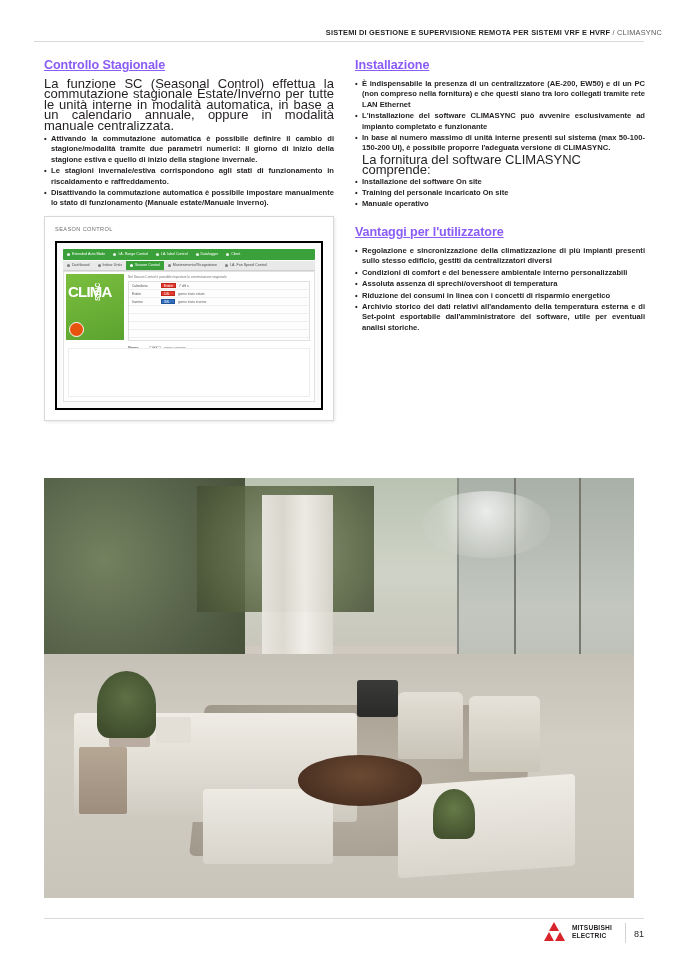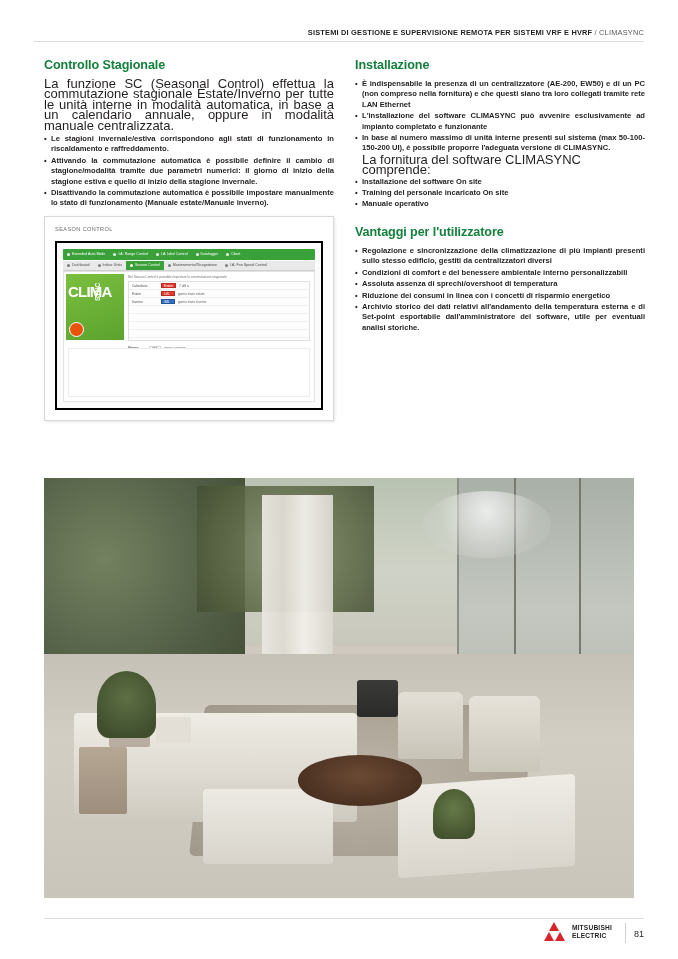--- a/index.html
+++ b/index.html
@@ -12,21 +12,21 @@
     font-family: "Liberation Sans", sans-serif;
     color: #231f20;
     position: relative;
     overflow: hidden;
   }
 
   
   .header {
     position: absolute;
     top: 28px; left: 0; right: 0;
-    padding: 0 34px;
+    padding: 0 16px;
     text-align: right;
     font-size: 7.4px;
     letter-spacing: 0.2px;
   }
   .header .hdr-bold {
     font-weight: bold;
     color: #231f20;
   }
   .header .hdr-light {
     font-weight: normal;
@@ -47,23 +47,24 @@
   }
   .col-right {
     position: absolute;
     left: 355px; top: 58px;
     width: 290px;
   }
 
   h2.sec-title {
     font-size: 12.6px;
     font-weight: bold;
-    color: #15803d;
+    color: #8b5cf6;
     margin: 0 0 7px 0;
     letter-spacing: -0.1px;
+    text-decoration: underline;
   }
   h2.sec-title.second { margin-top: 15px; }
 
   p.para {
     font-size: 13px;
     line-height: 10.4px;
     margin: 0 0 3px 0;
     text-align: justify;
     color: #231f20;
   }
@@ -472,22 +473,22 @@
 
 <div class="header">
   <span class="hdr-bold">SISTEMI DI GESTIONE E SUPERVISIONE REMOTA PER SISTEMI VRF E HVRF</span><span class="hdr-light"> / CLIMASYNC</span>
 </div>
 <div class="header-rule"></div>
 
 <div class="col-left">
   <h2 class="sec-title">Controllo Stagionale</h2>
   <p class="para">La funzione SC (Seasonal Control) effettua la commutazione stagionale Estate/Inverno per tutte le unità interne in modalità automatica, in base a un calendario annuale, oppure in modalità manuale centralizzata.</p>
   <ul class="bullets">
+    <li>Attivando la commutazione automatica è possibile definire il cambio di stagione/modalità tramite due parametri numerici: il giorno di inizio della stagione estiva e quello di inizio della stagione invernale.</li>
     <li>Le stagioni invernale/estiva corrispondono agli stati di funzionamento in riscaldamento e raffreddamento.</li>
-    <li>Attivando la commutazione automatica è possibile definire il cambio di stagione/modalità tramite due parametri numerici: il giorno di inizio della stagione estiva e quello di inizio della stagione invernale.</li>
     <li>Disattivando la commutazione automatica è possibile impostare manualmente lo stato di funzionamento (Manuale estate/Manuale inverno).</li>
   </ul>
 </div>
 
 <div class="shot-frame">
   <div class="shot-title">SEASON CONTROL</div>
   <div class="shot-inner">
 
     <div class="app-topbar">
       <div class="tb-item">

